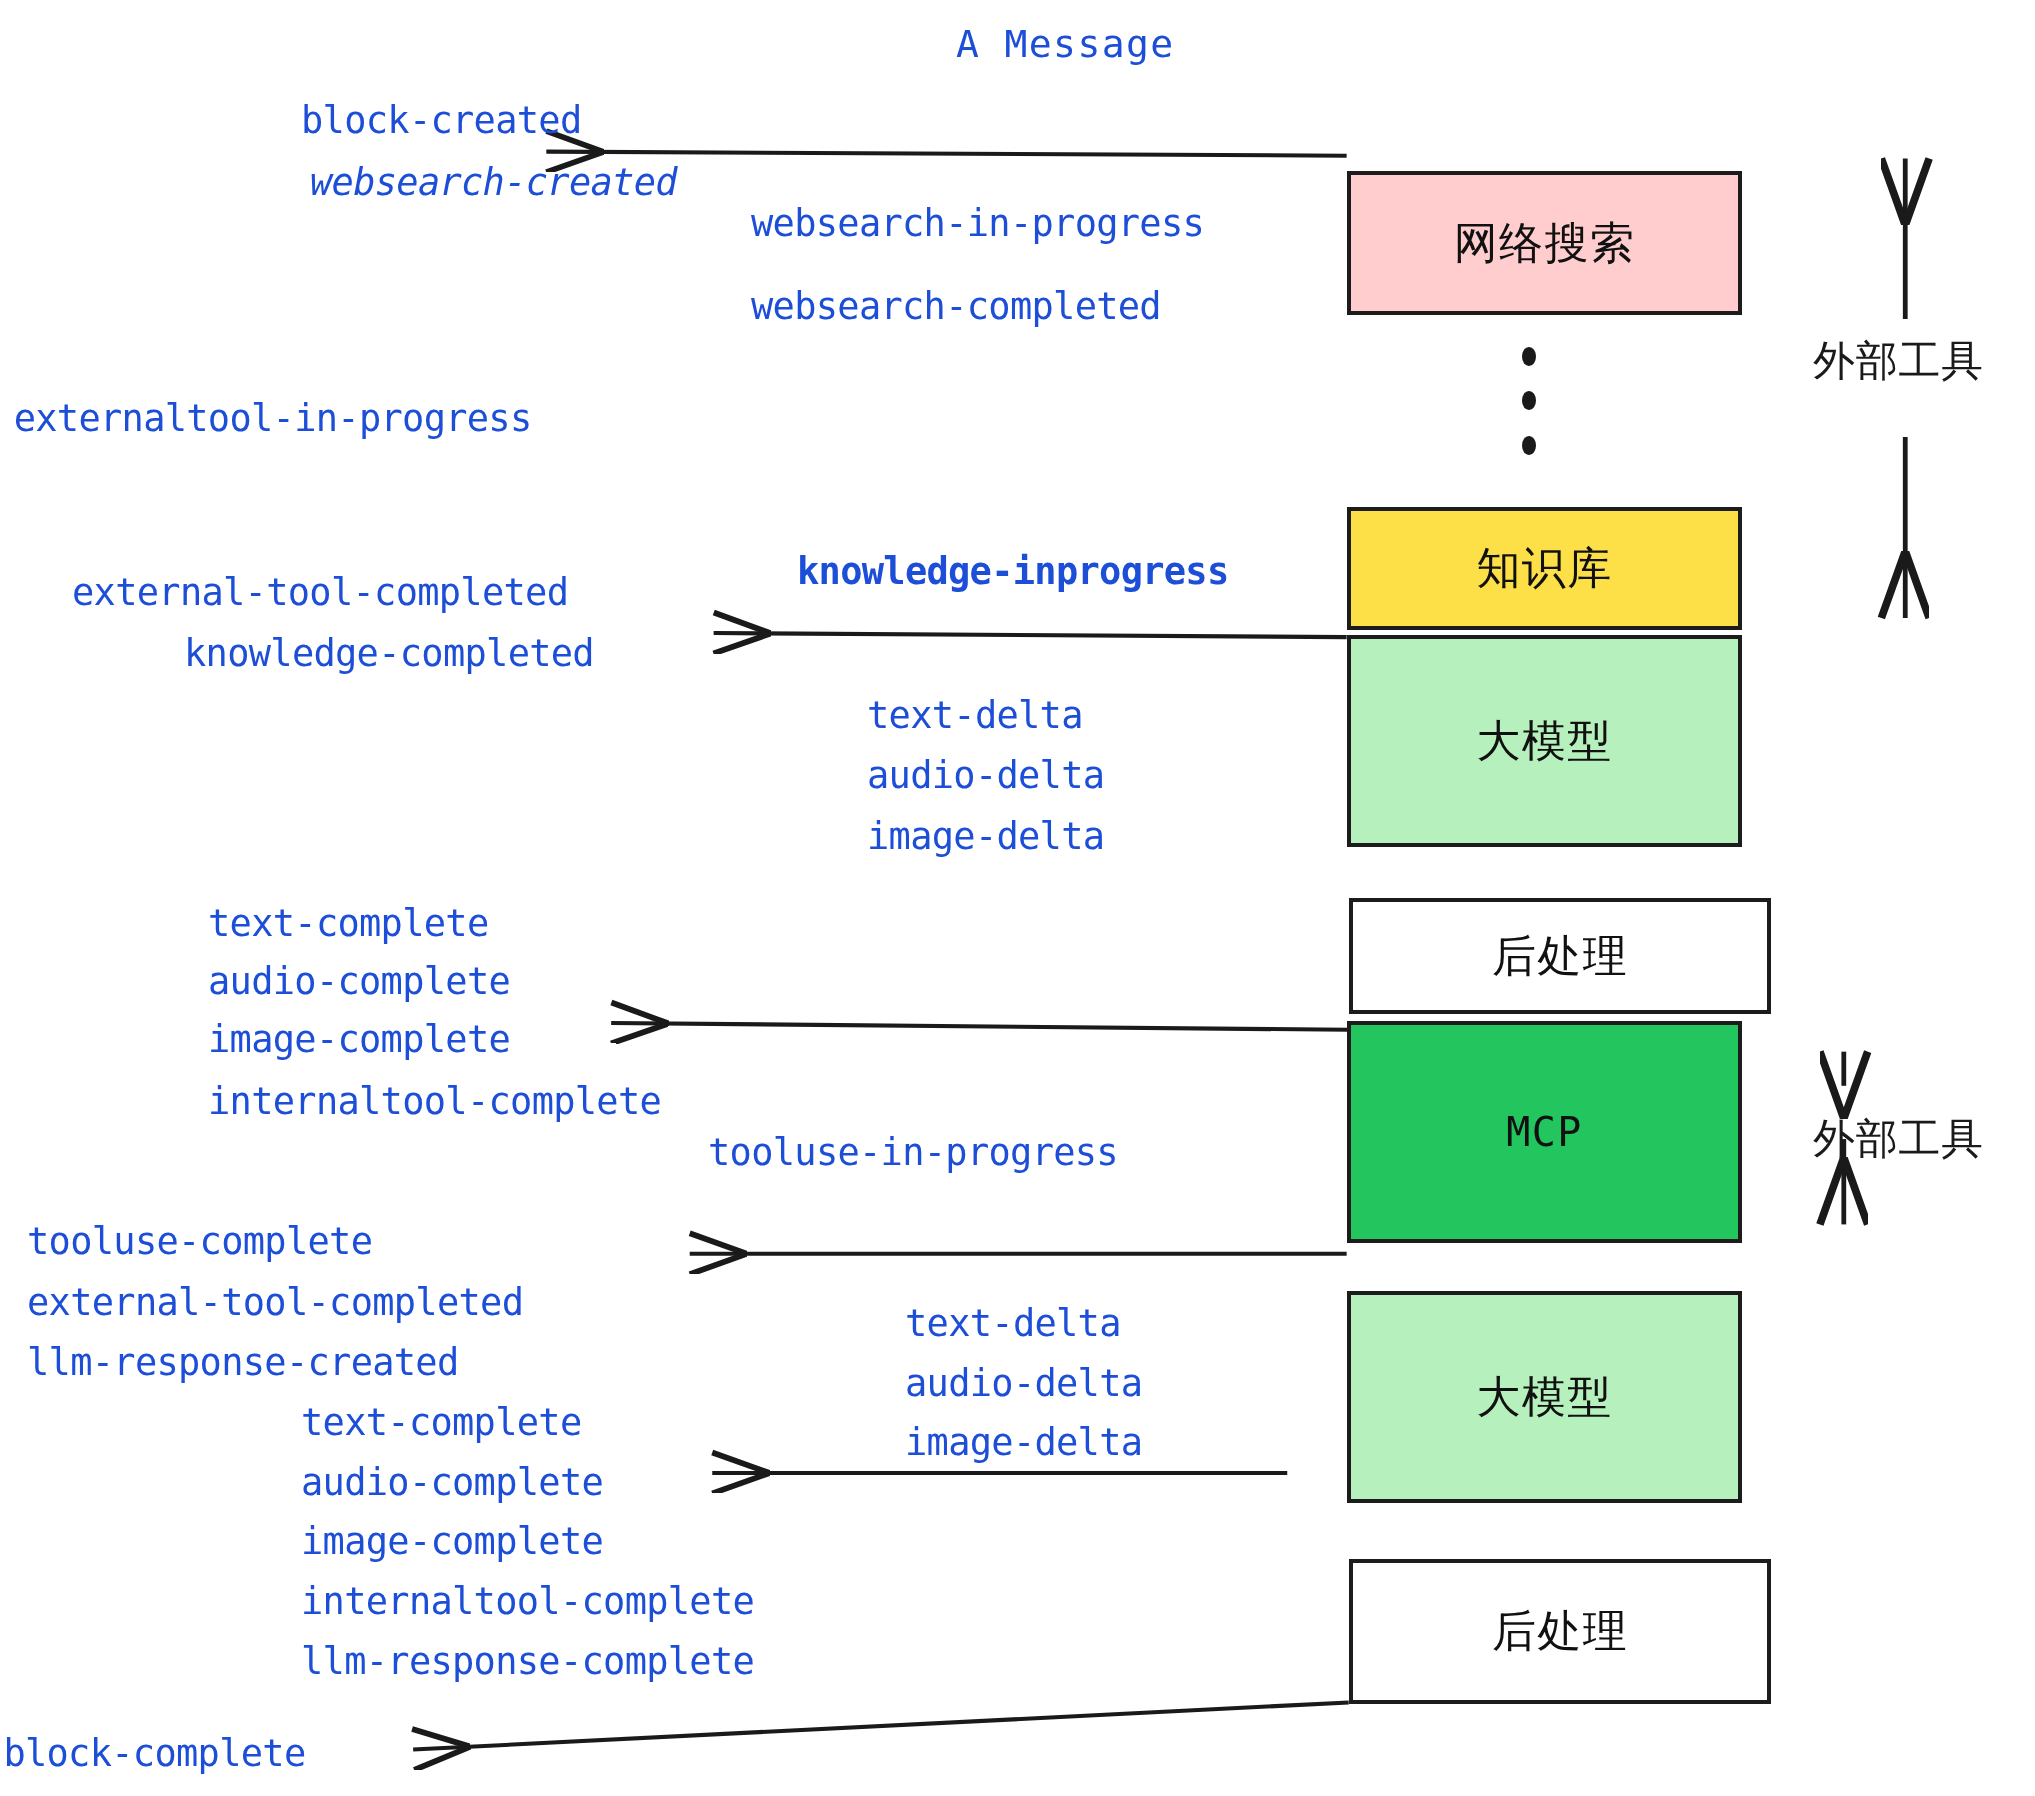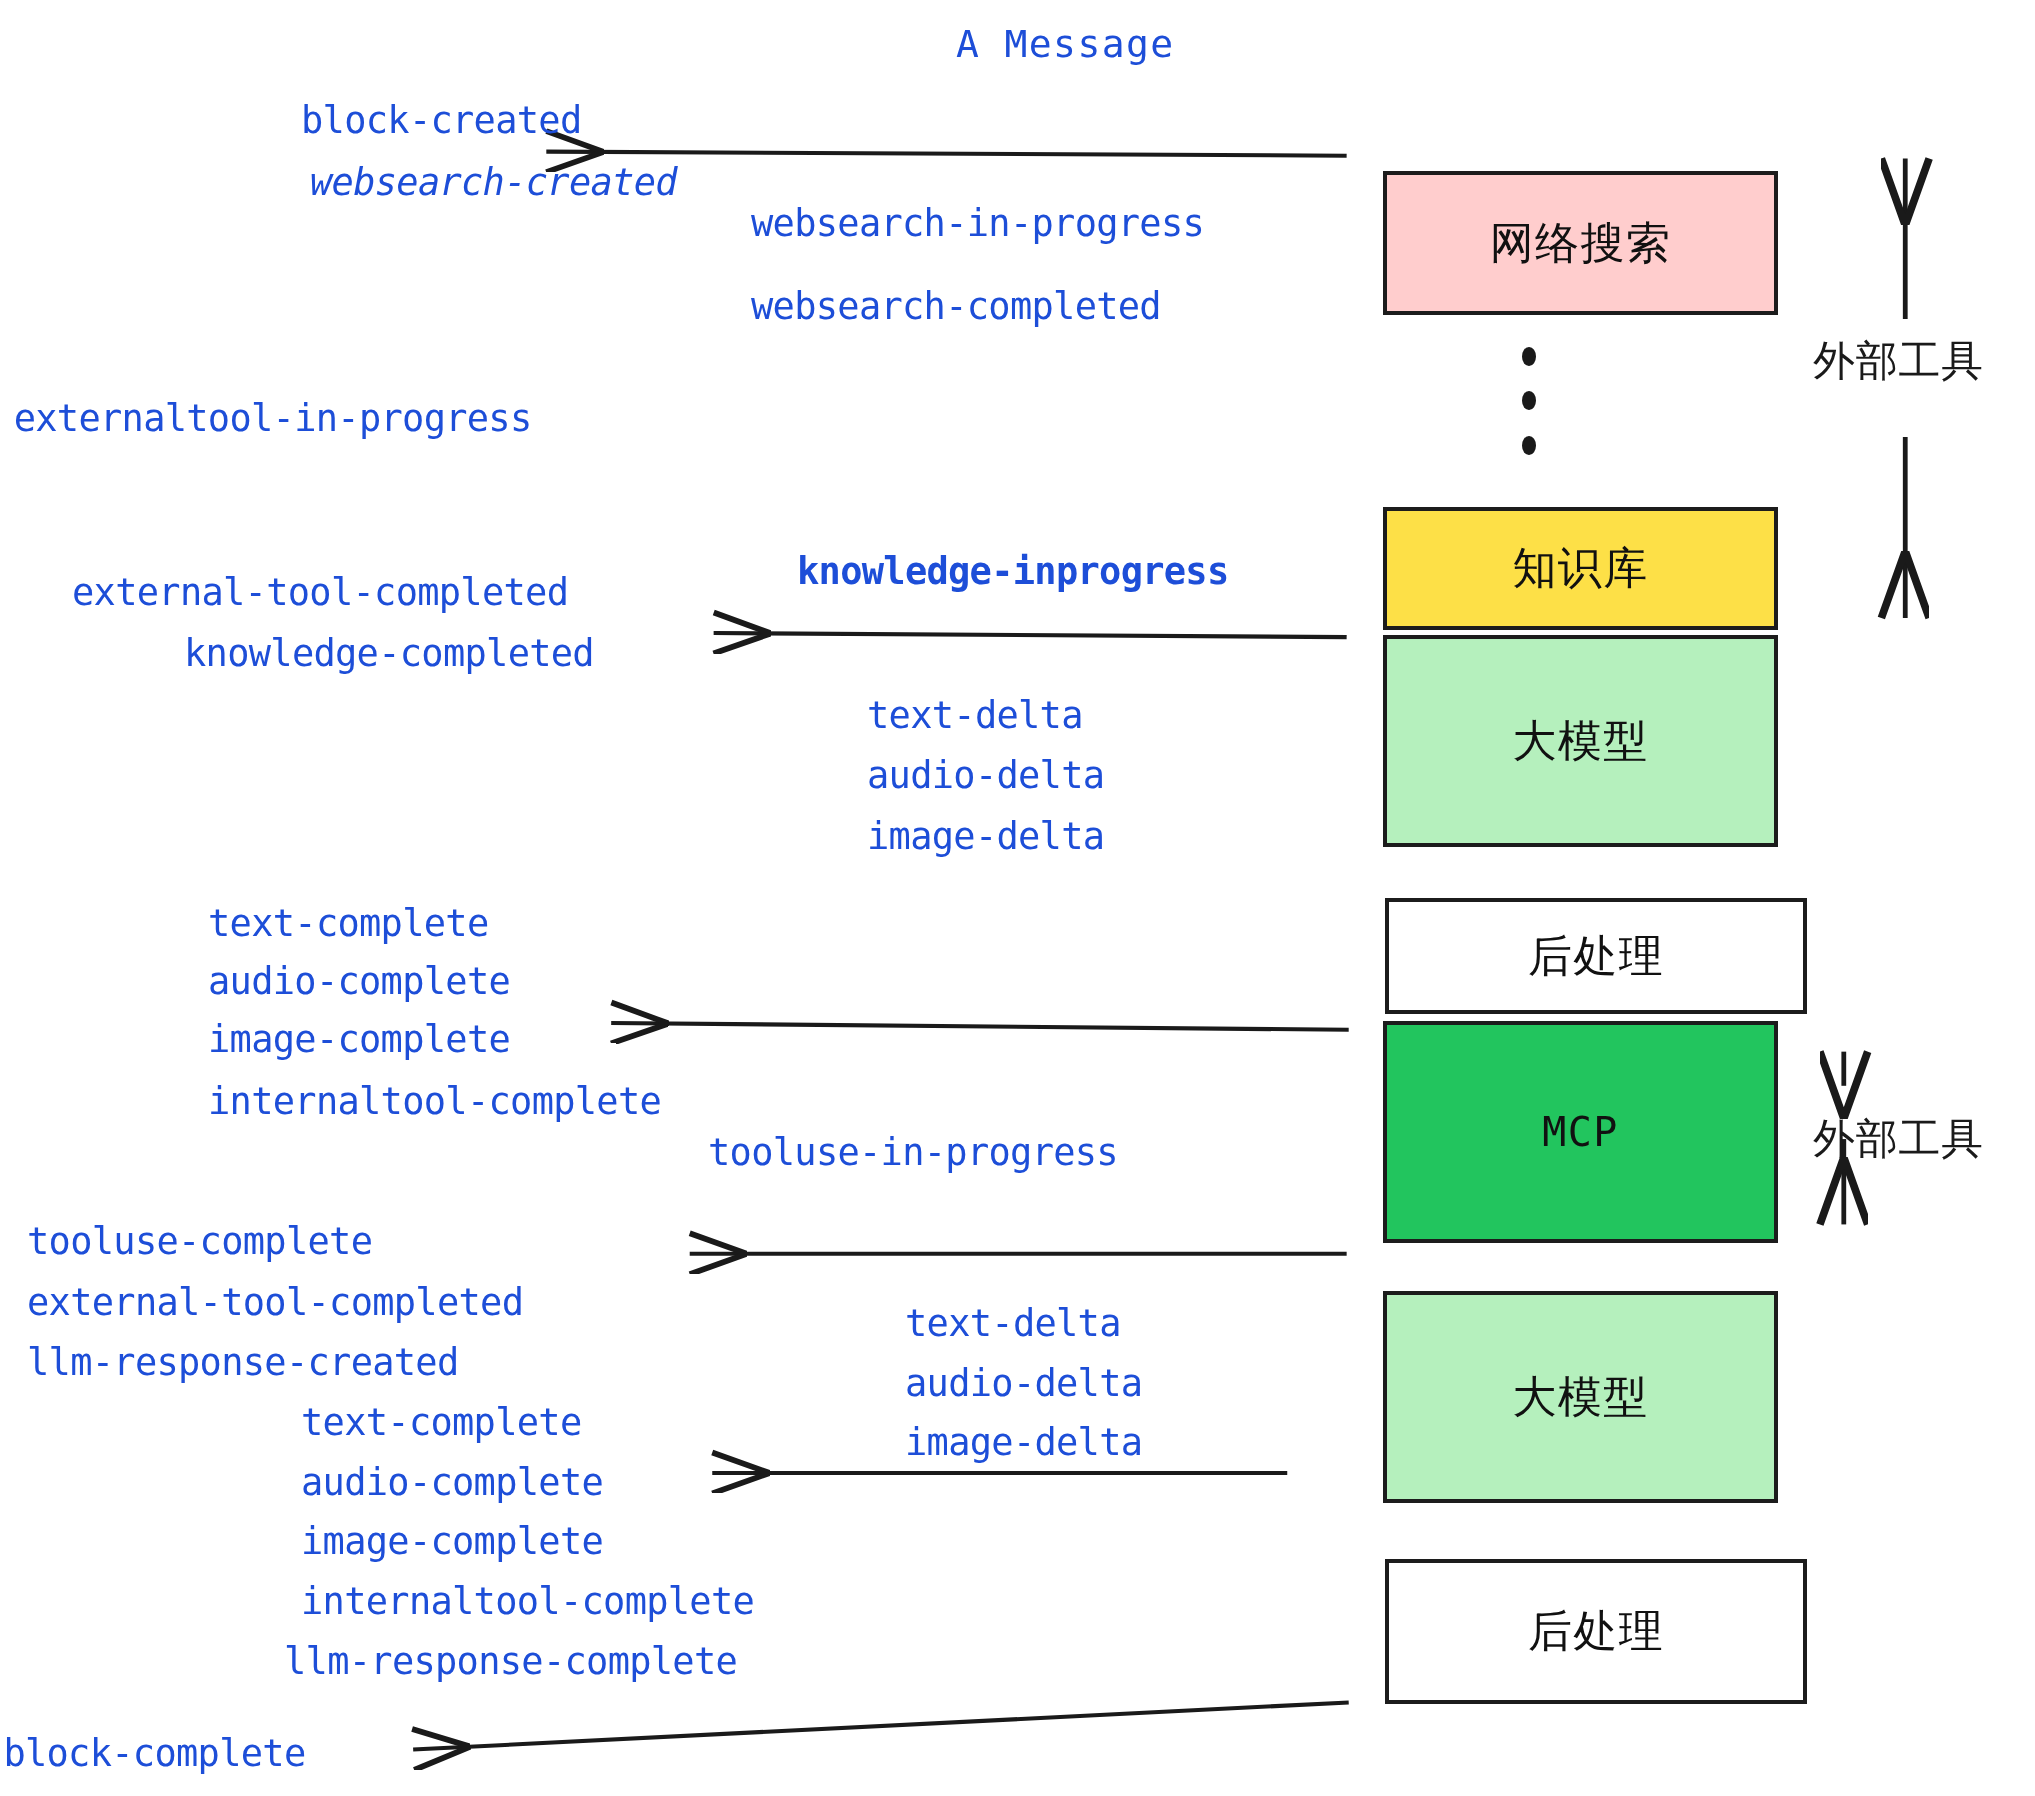--- a/index.html
+++ b/index.html
@@ -28,21 +28,20 @@
     white-space:nowrap;
   }
   .box{
     position:absolute;
     border:4.1px solid #1c1c1c;
     box-sizing:border-box;
     display:flex;
     align-items:center;
     justify-content:center;
     color:#111;
-    margin-left:36px;
   }
   .box span{
     font-family:"DejaVu Sans","Liberation Sans",sans-serif;
     font-size:44px;
     letter-spacing:1.4px;
     white-space:nowrap;
   }
   .box.mono span{
     font-family:"DejaVu Sans Mono","Liberation Mono",monospace;
     font-size:40px;
@@ -132,21 +131,21 @@
       <div class="evt" style="left: 208px; top: 963px;">audio-complete</div>
       <div class="evt" style="left: 208px; top: 1021px;">image-complete</div>
       <div class="evt" style="left: 208px; top: 1083px;">internaltool-complete</div>
       <div class="evt" style="left: 27px; top: 1223px;">tooluse-complete</div>
       <div class="evt" style="left: 27px; top: 1284px;">external-tool-completed</div>
       <div class="evt" style="left: 27px; top: 1344px;">llm-response-created</div>
       <div class="evt" style="left: 301px; top: 1404px;">text-complete</div>
       <div class="evt" style="left: 301px; top: 1464px;">audio-complete</div>
       <div class="evt" style="left: 301px; top: 1523px;">image-complete</div>
       <div class="evt" style="left: 301px; top: 1583px;">internaltool-complete</div>
-      <div class="evt" style="left: 284px; top: 1643px;">llm-response-complete</div>
+      <div class="evt" style="left: 301px; top: 1643px;">llm-response-complete</div>
       <div class="evt" style="left: 3.4px; top: 1735px;">block-complete</div>
     </div>
   <div id="mid-events-layer">
       <div class="evt" style="left: 751px; top: 205px;">websearch-in-progress</div>
       <div class="evt" style="left: 751px; top: 288px;">websearch-completed</div>
       <div class="evt" style="left: 797px; top: 553px; font-weight: bold;">knowledge-inprogress</div>
       <div class="evt" style="left: 867px; top: 697px;">text-delta</div>
       <div class="evt" style="left: 867px; top: 757px;">audio-delta</div>
       <div class="evt" style="left: 867px; top: 818px;">image-delta</div>
       <div class="evt" style="left: 708px; top: 1134px;">tooluse-in-progress</div>

